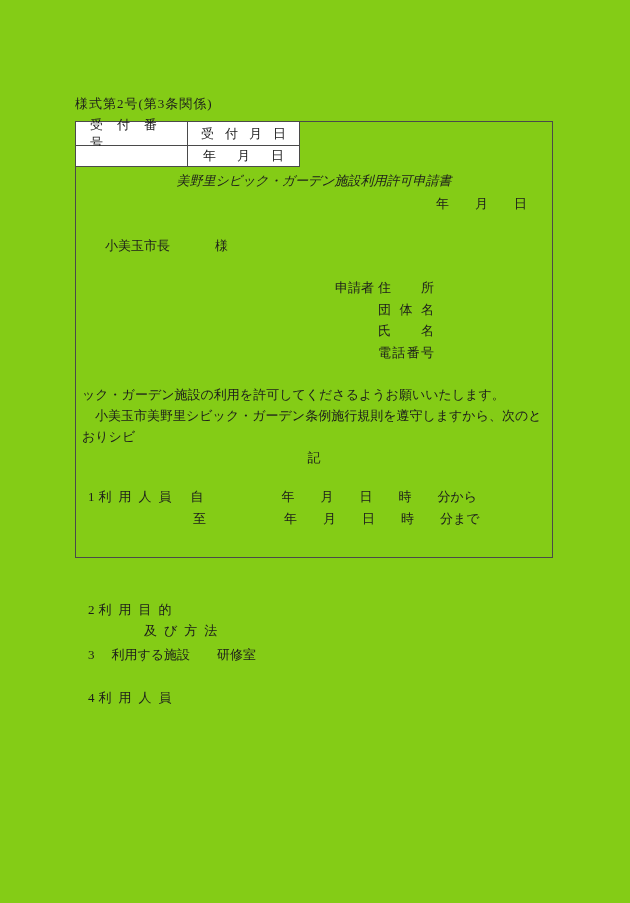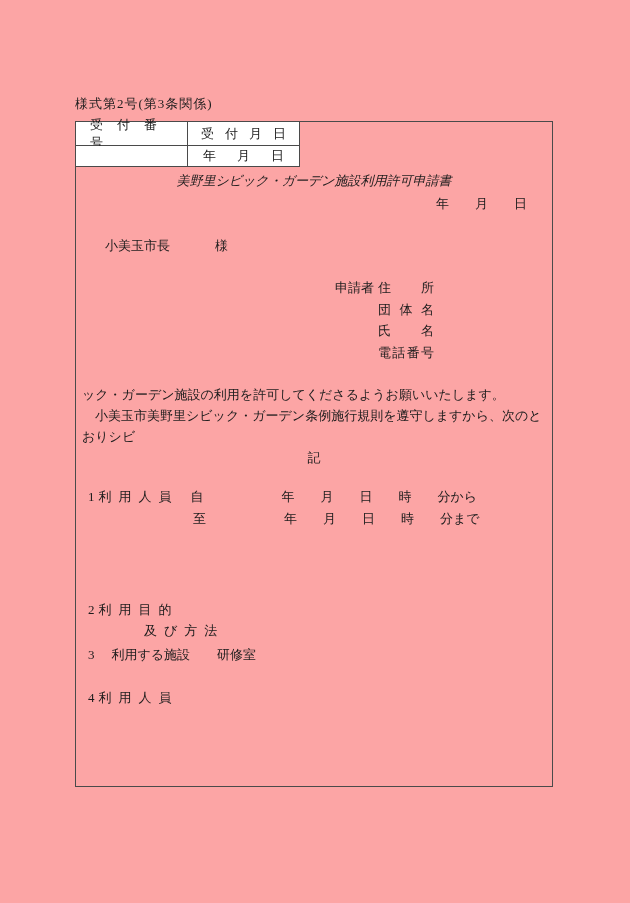--- a/index.html
+++ b/index.html
@@ -1,32 +1,32 @@
 <!DOCTYPE html>
 <html><head>
 <meta charset="utf-8">
 <style>
   html,body{margin:0;padding:0;background:#e8e8e8;}
   .page{
     position:relative;
     width:630px;height:903px;
     margin:0 auto;
-    background:#fca5a5;
+    background:#84cc16;
     font-family:"Liberation Serif","DejaVu Serif",serif;
     font-size:13px;
     color:#1c1c1c;
     overflow:hidden;
   }
   .abs{position:absolute;}
   
   .form-number{left:75px;top:95px;letter-spacing:1px;}
   
   .main-box{
     left:75px;top:121px;
-    width:478px;height:666px;
+    width:478px;height:437px;
     border:1px solid #4a4a4a;
     box-sizing:border-box;
   }
   
   .reception-table{
     left:-1px;top:-1px;
     display:grid;
     grid-template-columns:113px 112px;
     grid-template-rows:25px 21px;
   }

